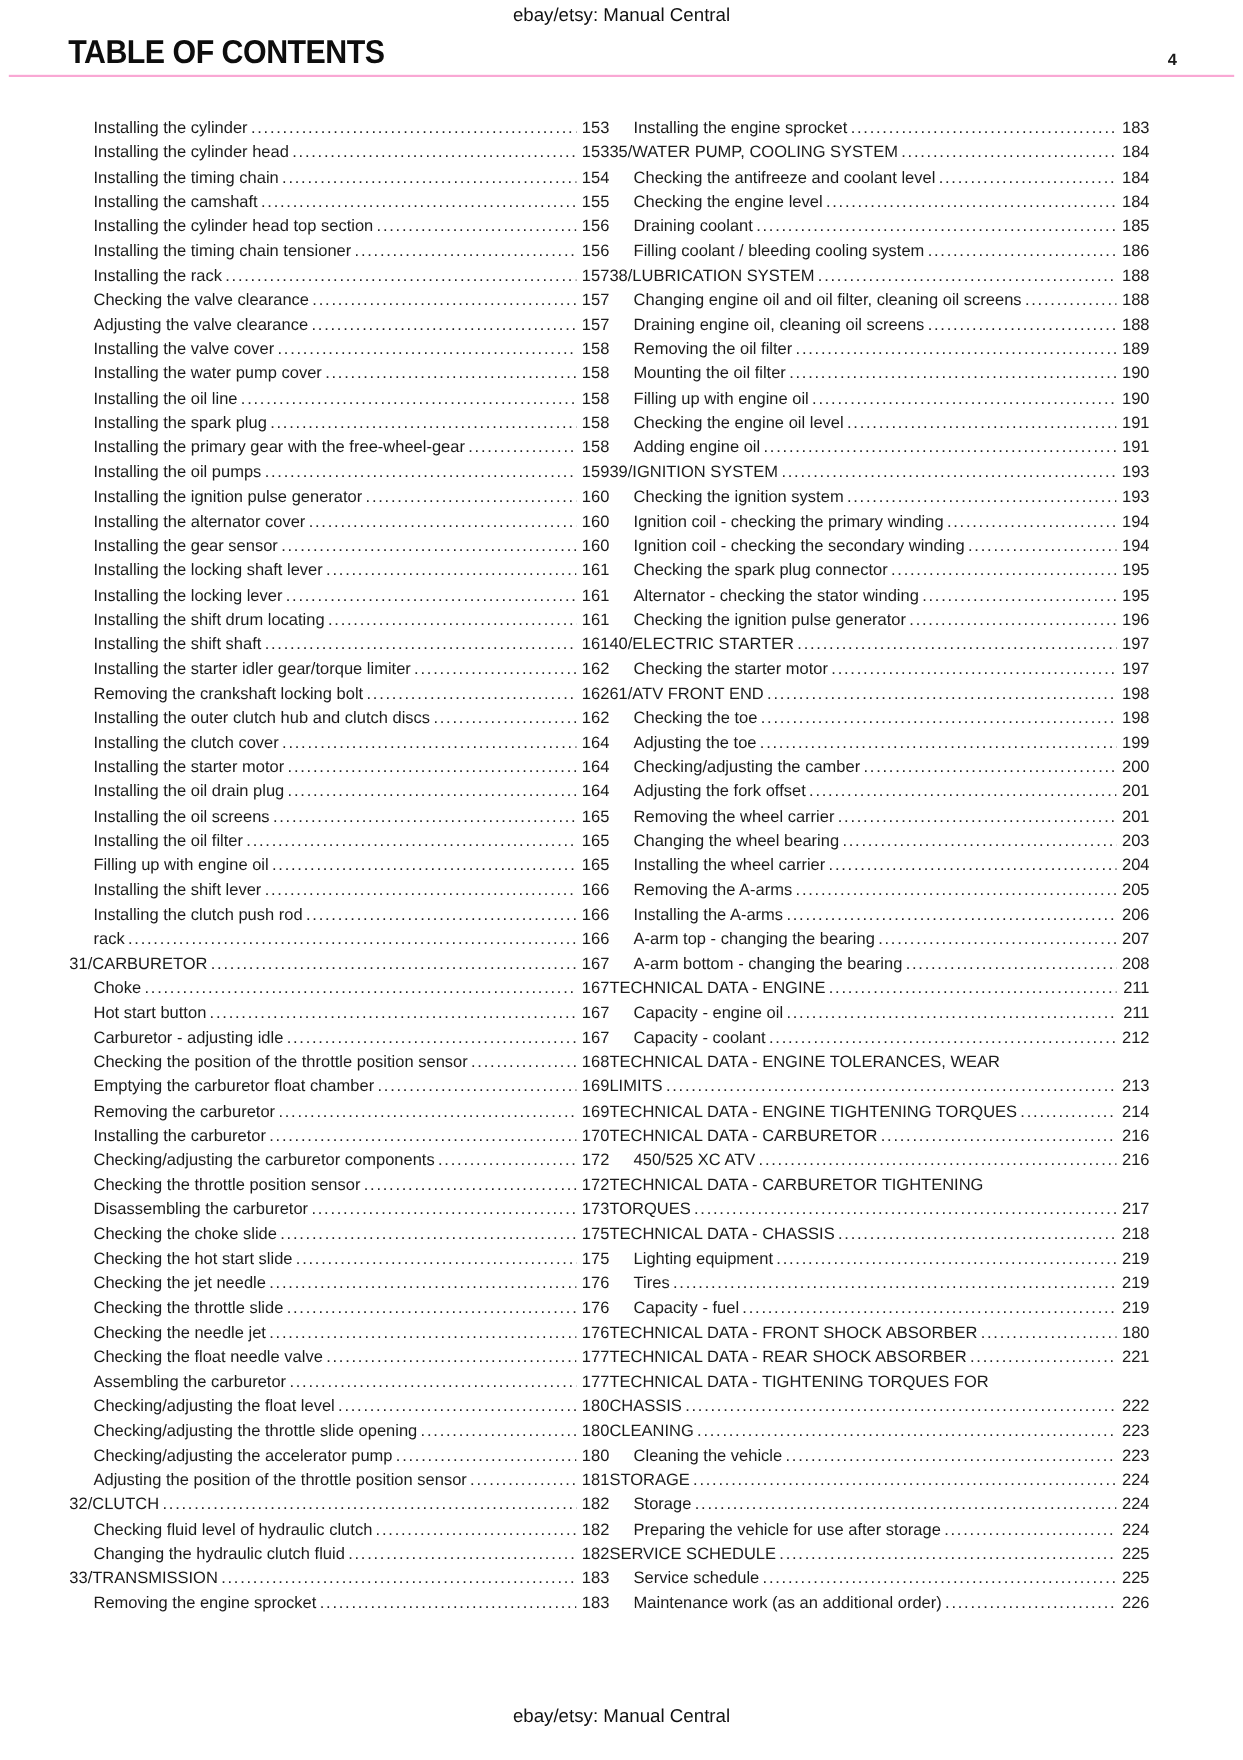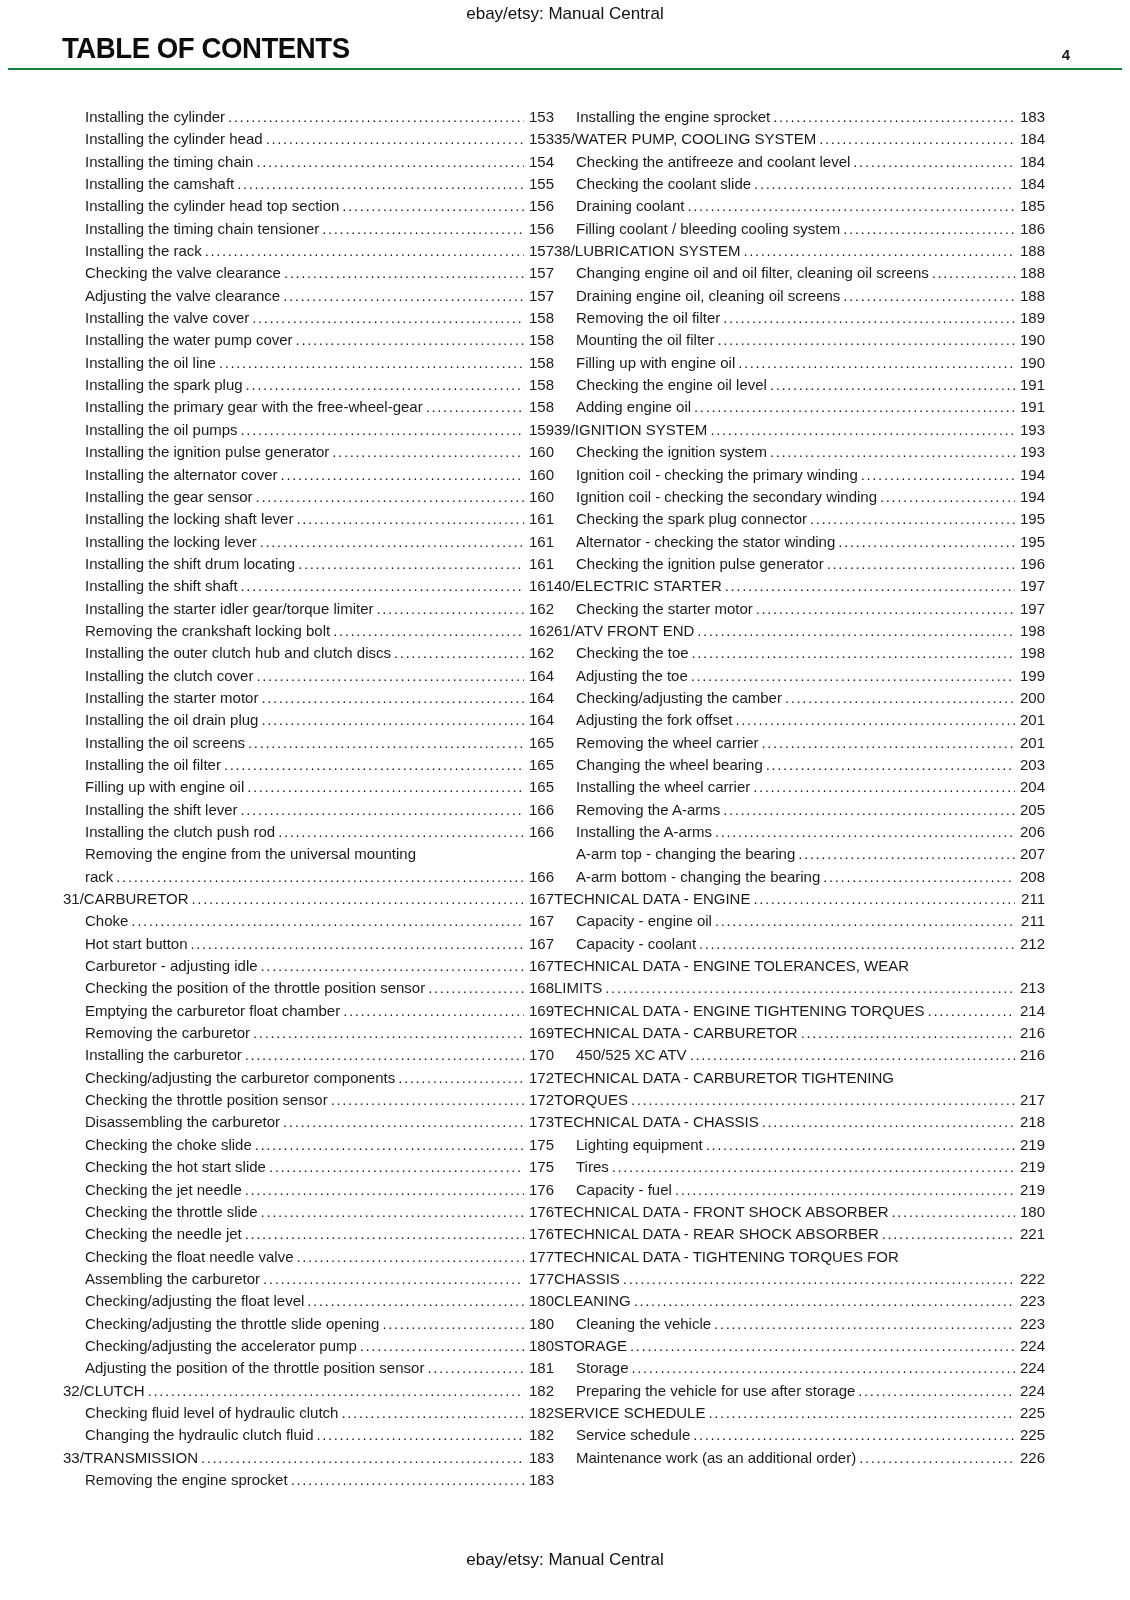--- a/index.html
+++ b/index.html
@@ -16,21 +16,21 @@
     font-size: 17px;
     padding-top: 4px;
     color: #111;
   }
   .header {
     display: flex;
     justify-content: space-between;
     align-items: flex-end;
     margin: 7px 8px 0 8px;
     padding: 0 52px 3px 54px;
-    border-bottom: 2px solid #15803d;
+    border-bottom: 2px solid #f9a8d4;
     gap: 36px;
   }
   .title {
     font-size: 30px;
     font-weight: bold;
     letter-spacing: -0.5px;
     color: #0d0d0d;
     transform: scaleX(0.92);
     transform-origin: left bottom;
     white-space: nowrap;
@@ -317,21 +317,20 @@
           </div>
         </div>
         <div class="toc-entry level-1">
           <div class="entry-row">
             <span class="entry-label">Installing the clutch push rod</span>
             <span class="entry-dots"></span>
             <span class="entry-page">166</span>
           </div>
         </div>
         <div class="toc-entry level-1">
-          <div class="entry-pre">Removing the engine from the universal mounting</div>
           <div class="entry-row">
             <span class="entry-label">rack</span>
             <span class="entry-dots"></span>
             <span class="entry-page">166</span>
           </div>
         </div>
         <div class="toc-entry level-0">
           <div class="entry-row">
             <span class="entry-label">31/CARBURETOR</span>
             <span class="entry-dots"></span>
@@ -538,21 +537,21 @@
         </div>
         <div class="toc-entry level-1">
           <div class="entry-row">
             <span class="entry-label">Checking the antifreeze and coolant level</span>
             <span class="entry-dots"></span>
             <span class="entry-page">184</span>
           </div>
         </div>
         <div class="toc-entry level-1">
           <div class="entry-row">
-            <span class="entry-label">Checking the coolant slide</span>
+            <span class="entry-label">Checking the engine level</span>
             <span class="entry-dots"></span>
             <span class="entry-page">184</span>
           </div>
         </div>
         <div class="toc-entry level-1">
           <div class="entry-row">
             <span class="entry-label">Draining coolant</span>
             <span class="entry-dots"></span>
             <span class="entry-page">185</span>
           </div>

